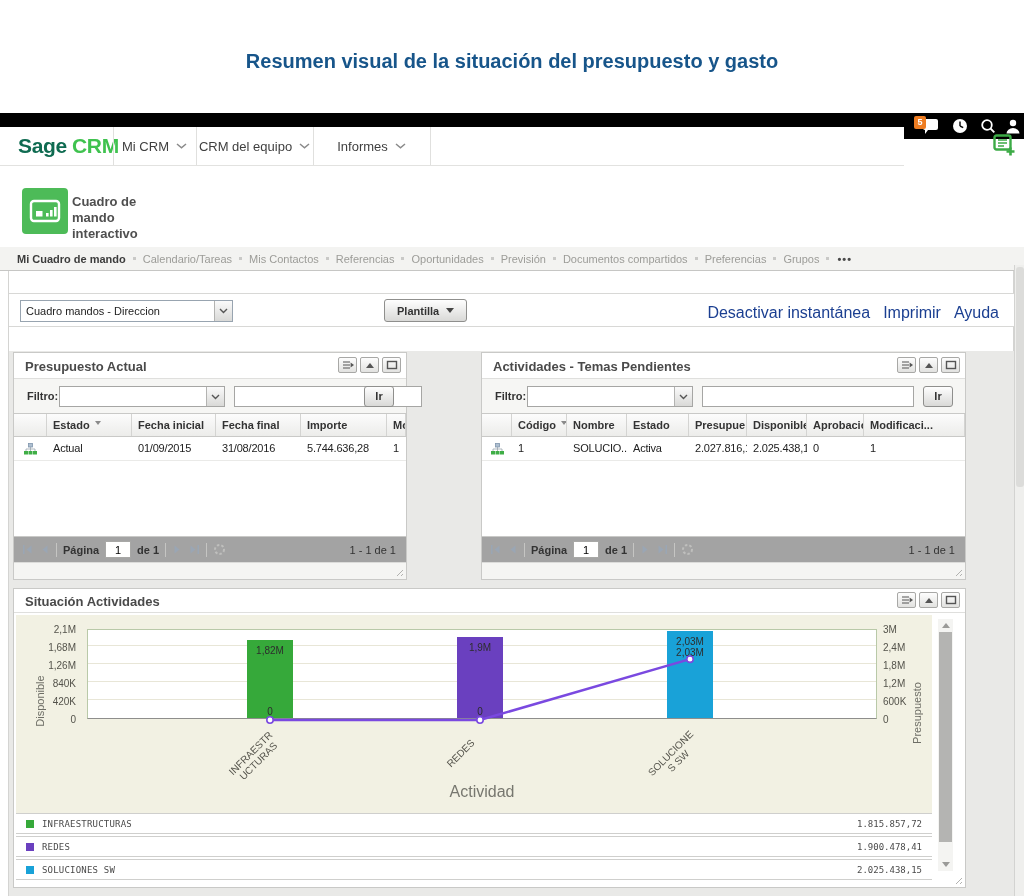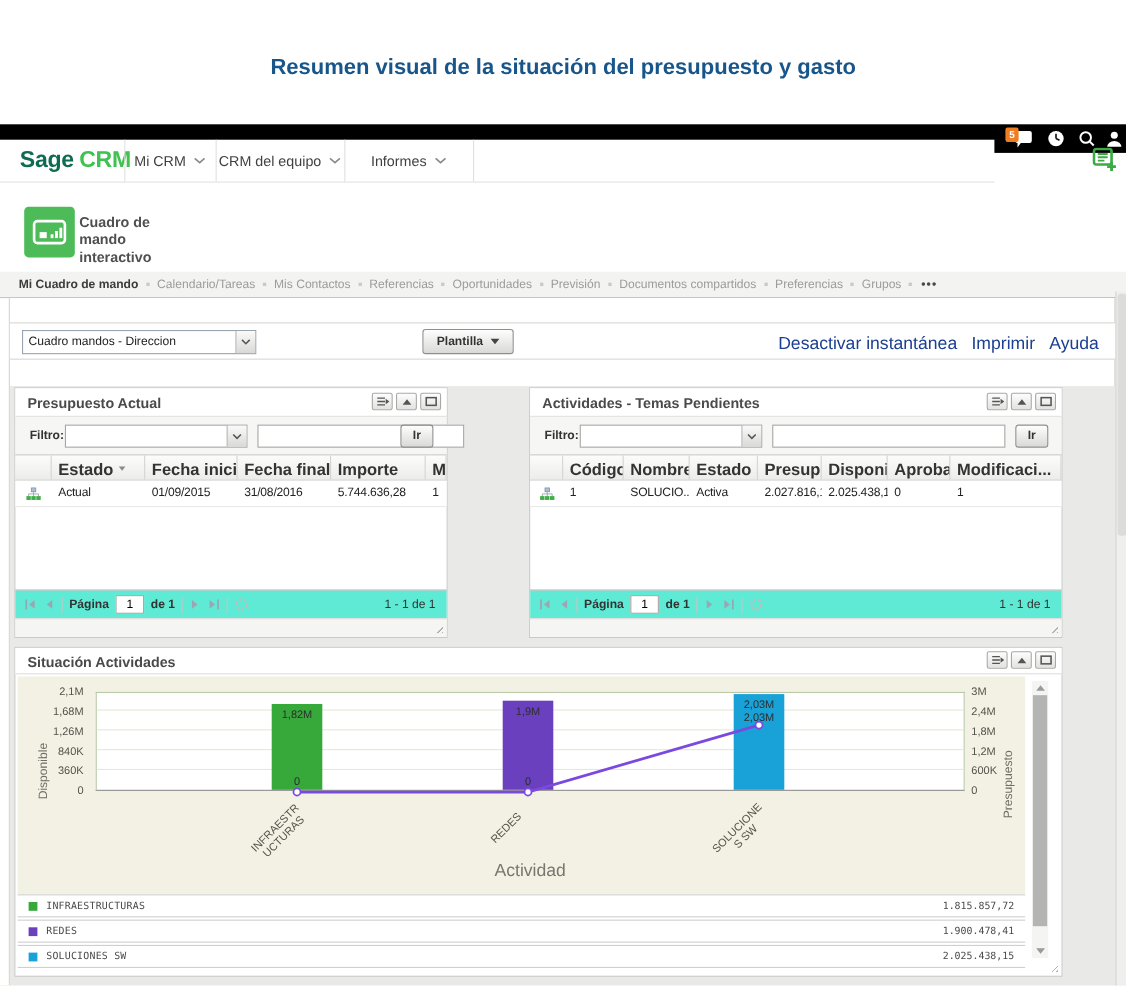--- a/index.html
+++ b/index.html
@@ -80,32 +80,32 @@
   .filter-row{position:absolute;left:0;top:26px;right:0;height:34px;background:#f6f6f4;}
   .filter-label{position:absolute;left:13px;top:11px;font-size:11px;font-weight:bold;color:#333;}
   .fselect{position:absolute;left:45px;top:7px;width:166px;height:21px;background:#fff;border:1px solid #a6a6a4;cursor:pointer;}
   .finput{position:absolute;top:7px;height:21px;background:#fff;border:1px solid #a6a6a4;font-size:11px;padding:0 4px;
     font-family:"Liberation Sans",sans-serif;}
   .ir-btn{position:absolute;right:12px;top:7px;width:30px;height:21px;border:1px solid #8f8f8d;border-radius:3px;
     background:linear-gradient(#fefefe,#d9d9d7);font-size:11px;font-weight:bold;color:#333;text-align:center;line-height:19px;cursor:pointer;}
 
   .grid-header{position:absolute;left:0;top:60px;right:0;height:24px;display:grid;
     background:linear-gradient(#fcfcfc,#ececea);border-top:1px solid #c9c9c7;border-bottom:1px solid #c9c9c7;
-    font-size:15px;font-weight:bold;color:#333;}
+    font-size:11px;font-weight:bold;color:#333;}
   .grid-header > div{padding:5px 2px 0 6px;border-right:1px solid #d4d4d2;white-space:nowrap;overflow:hidden;}
   .grid-row{position:absolute;left:0;top:84px;right:0;height:24px;display:grid;background:#fff;
     border-bottom:1px solid #eaeae8;font-size:11px;color:#222;cursor:pointer;}
   .grid-row > div{padding:5px 2px 0 6px;white-space:nowrap;overflow:hidden;letter-spacing:-0.2px;}
   .cols-presupuesto{grid-template-columns:33px 85px 84px 85px 86px 1fr;}
   .cols-actividades{grid-template-columns:30px 55px 60px 62px 58px 60px 57px 1fr;}
   .icon-cell{display:flex;align-items:center;justify-content:center;padding:0 !important;}
   .sort-caret{display:inline-block;width:0;height:0;border:3.5px solid transparent;border-top:4px solid #8a8a8a;
     margin-left:5px;vertical-align:1px;}
 
-  .pager{position:absolute;left:0;bottom:17px;right:0;height:26px;background:#5eead4;border-top:1px solid #c9c9c7;
+  .pager{position:absolute;left:0;bottom:17px;right:0;height:26px;background:#a3a3a3;border-top:1px solid #c9c9c7;
     display:flex;align-items:center;padding-left:8px;gap:6px;}
   .pager .vsep{width:1px;height:14px;background:#c5c5c3;}
   .pager-text{font-size:11px;font-weight:bold;color:#333;}
   .pager-input{width:26px;height:17px;border:1px solid #a8a8a6;font-size:11px;text-align:center;
     font-family:"Liberation Sans",sans-serif;}
   .pager-range{position:absolute;right:10px;top:7px;font-size:11px;color:#333;}
   .nav-ic{display:flex;align-items:center;cursor:pointer;}
 
   .panel-foot{position:absolute;left:0;bottom:0;right:0;height:17px;background:#f5f5f3;border-top:1px solid #dcdcda;}
   .resize-handle{position:absolute;right:3px;bottom:3px;width:9px;height:9px;cursor:nwse-resize;
@@ -515,21 +515,21 @@
           <div class="bar-label" style="left: 562px; top: 17.1955px;">2,03M</div>
           <svg class="line-svg" width="790" height="90">
             <polyline points="182,90 392,90 602,29.165515500000005" fill="none" stroke="#7a49e0" stroke-width="2.5"></polyline>
             <circle cx="182" cy="90" r="3.2" fill="#fff" stroke="#7a49e0" stroke-width="1.6"></circle>
             <circle cx="392" cy="90" r="3.2" fill="#fff" stroke="#7a49e0" stroke-width="1.6"></circle>
             <circle cx="602" cy="29.165515500000005" r="3.2" fill="#fff" stroke="#7a49e0" stroke-width="1.6"></circle>
           </svg>
         </div>
       <div class="ticks" id="left-ticks">
           <div class="tick" style="top: 85px;">0</div>
-          <div class="tick" style="top: 67px;">360K</div>
+          <div class="tick" style="top: 67px;">420K</div>
           <div class="tick" style="top: 49px;">840K</div>
           <div class="tick" style="top: 31px;">1,26M</div>
           <div class="tick" style="top: 13px;">1,68M</div>
           <div class="tick" style="top: -5px;">2,1M</div>
         </div>
       <div class="ticks" id="right-ticks">
           <div class="tick" style="top: 85px;">0</div>
           <div class="tick" style="top: 67px;">600K</div>
           <div class="tick" style="top: 49px;">1,2M</div>
           <div class="tick" style="top: 31px;">1,8M</div>

